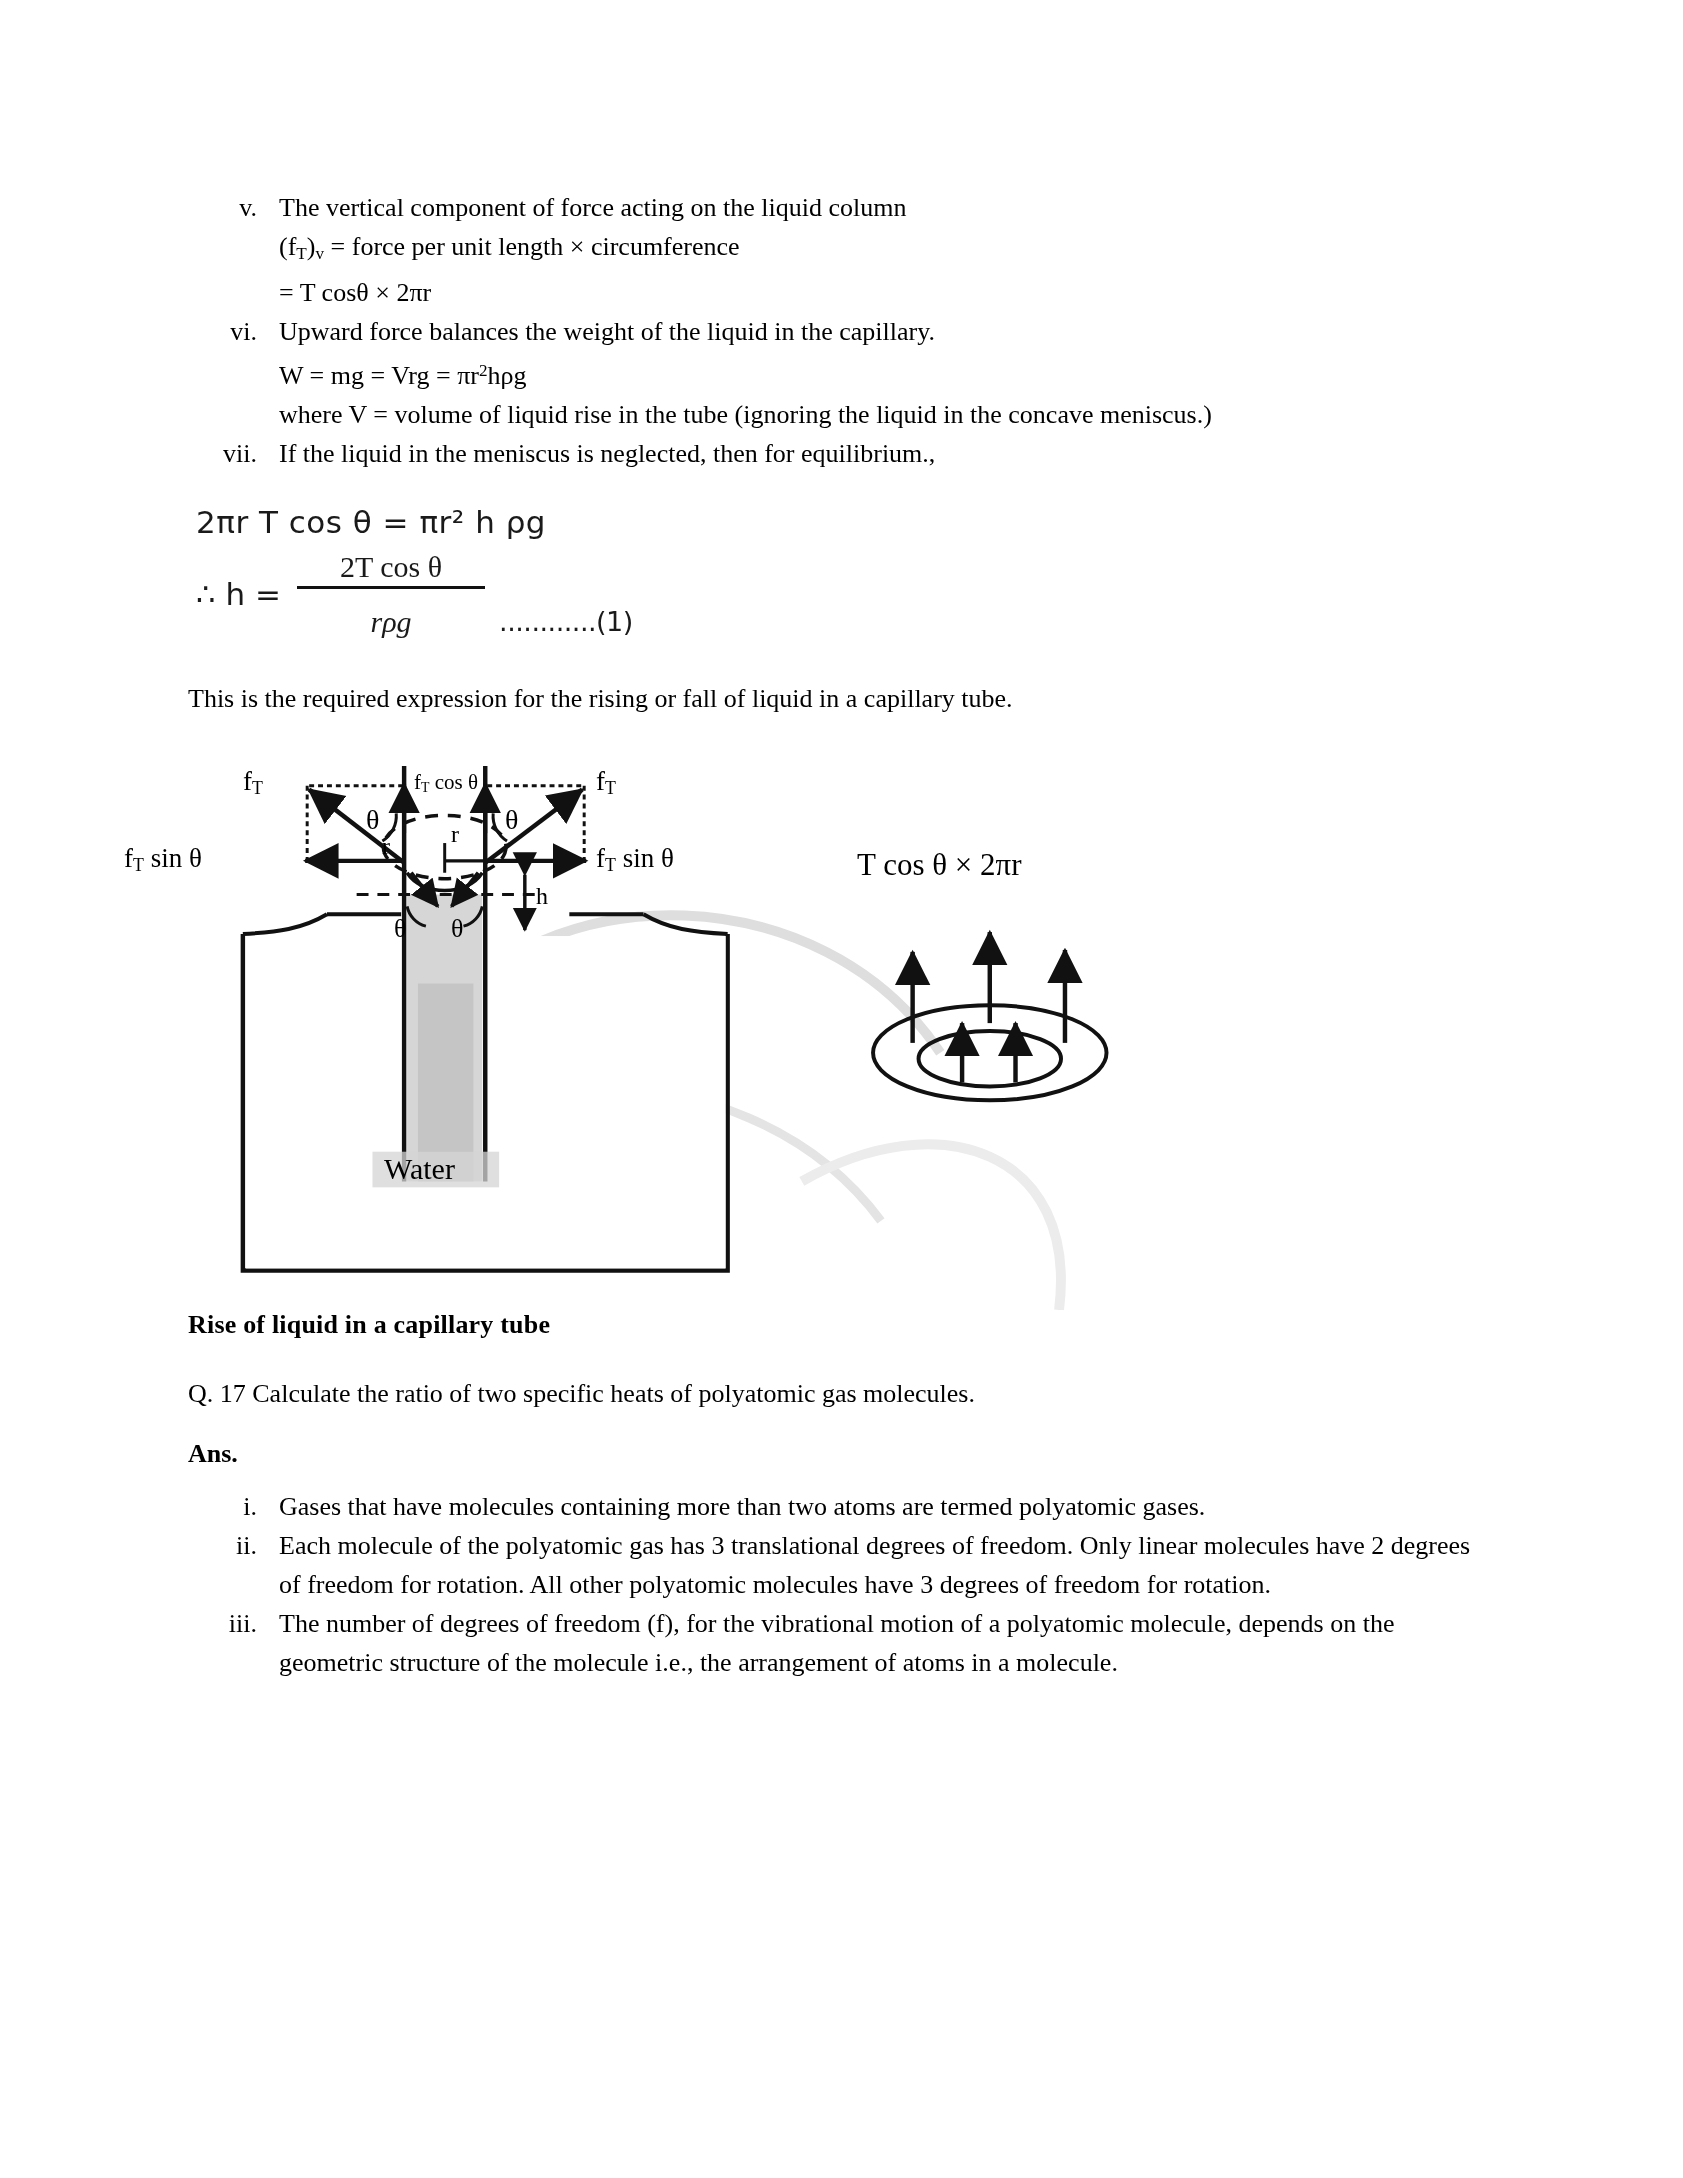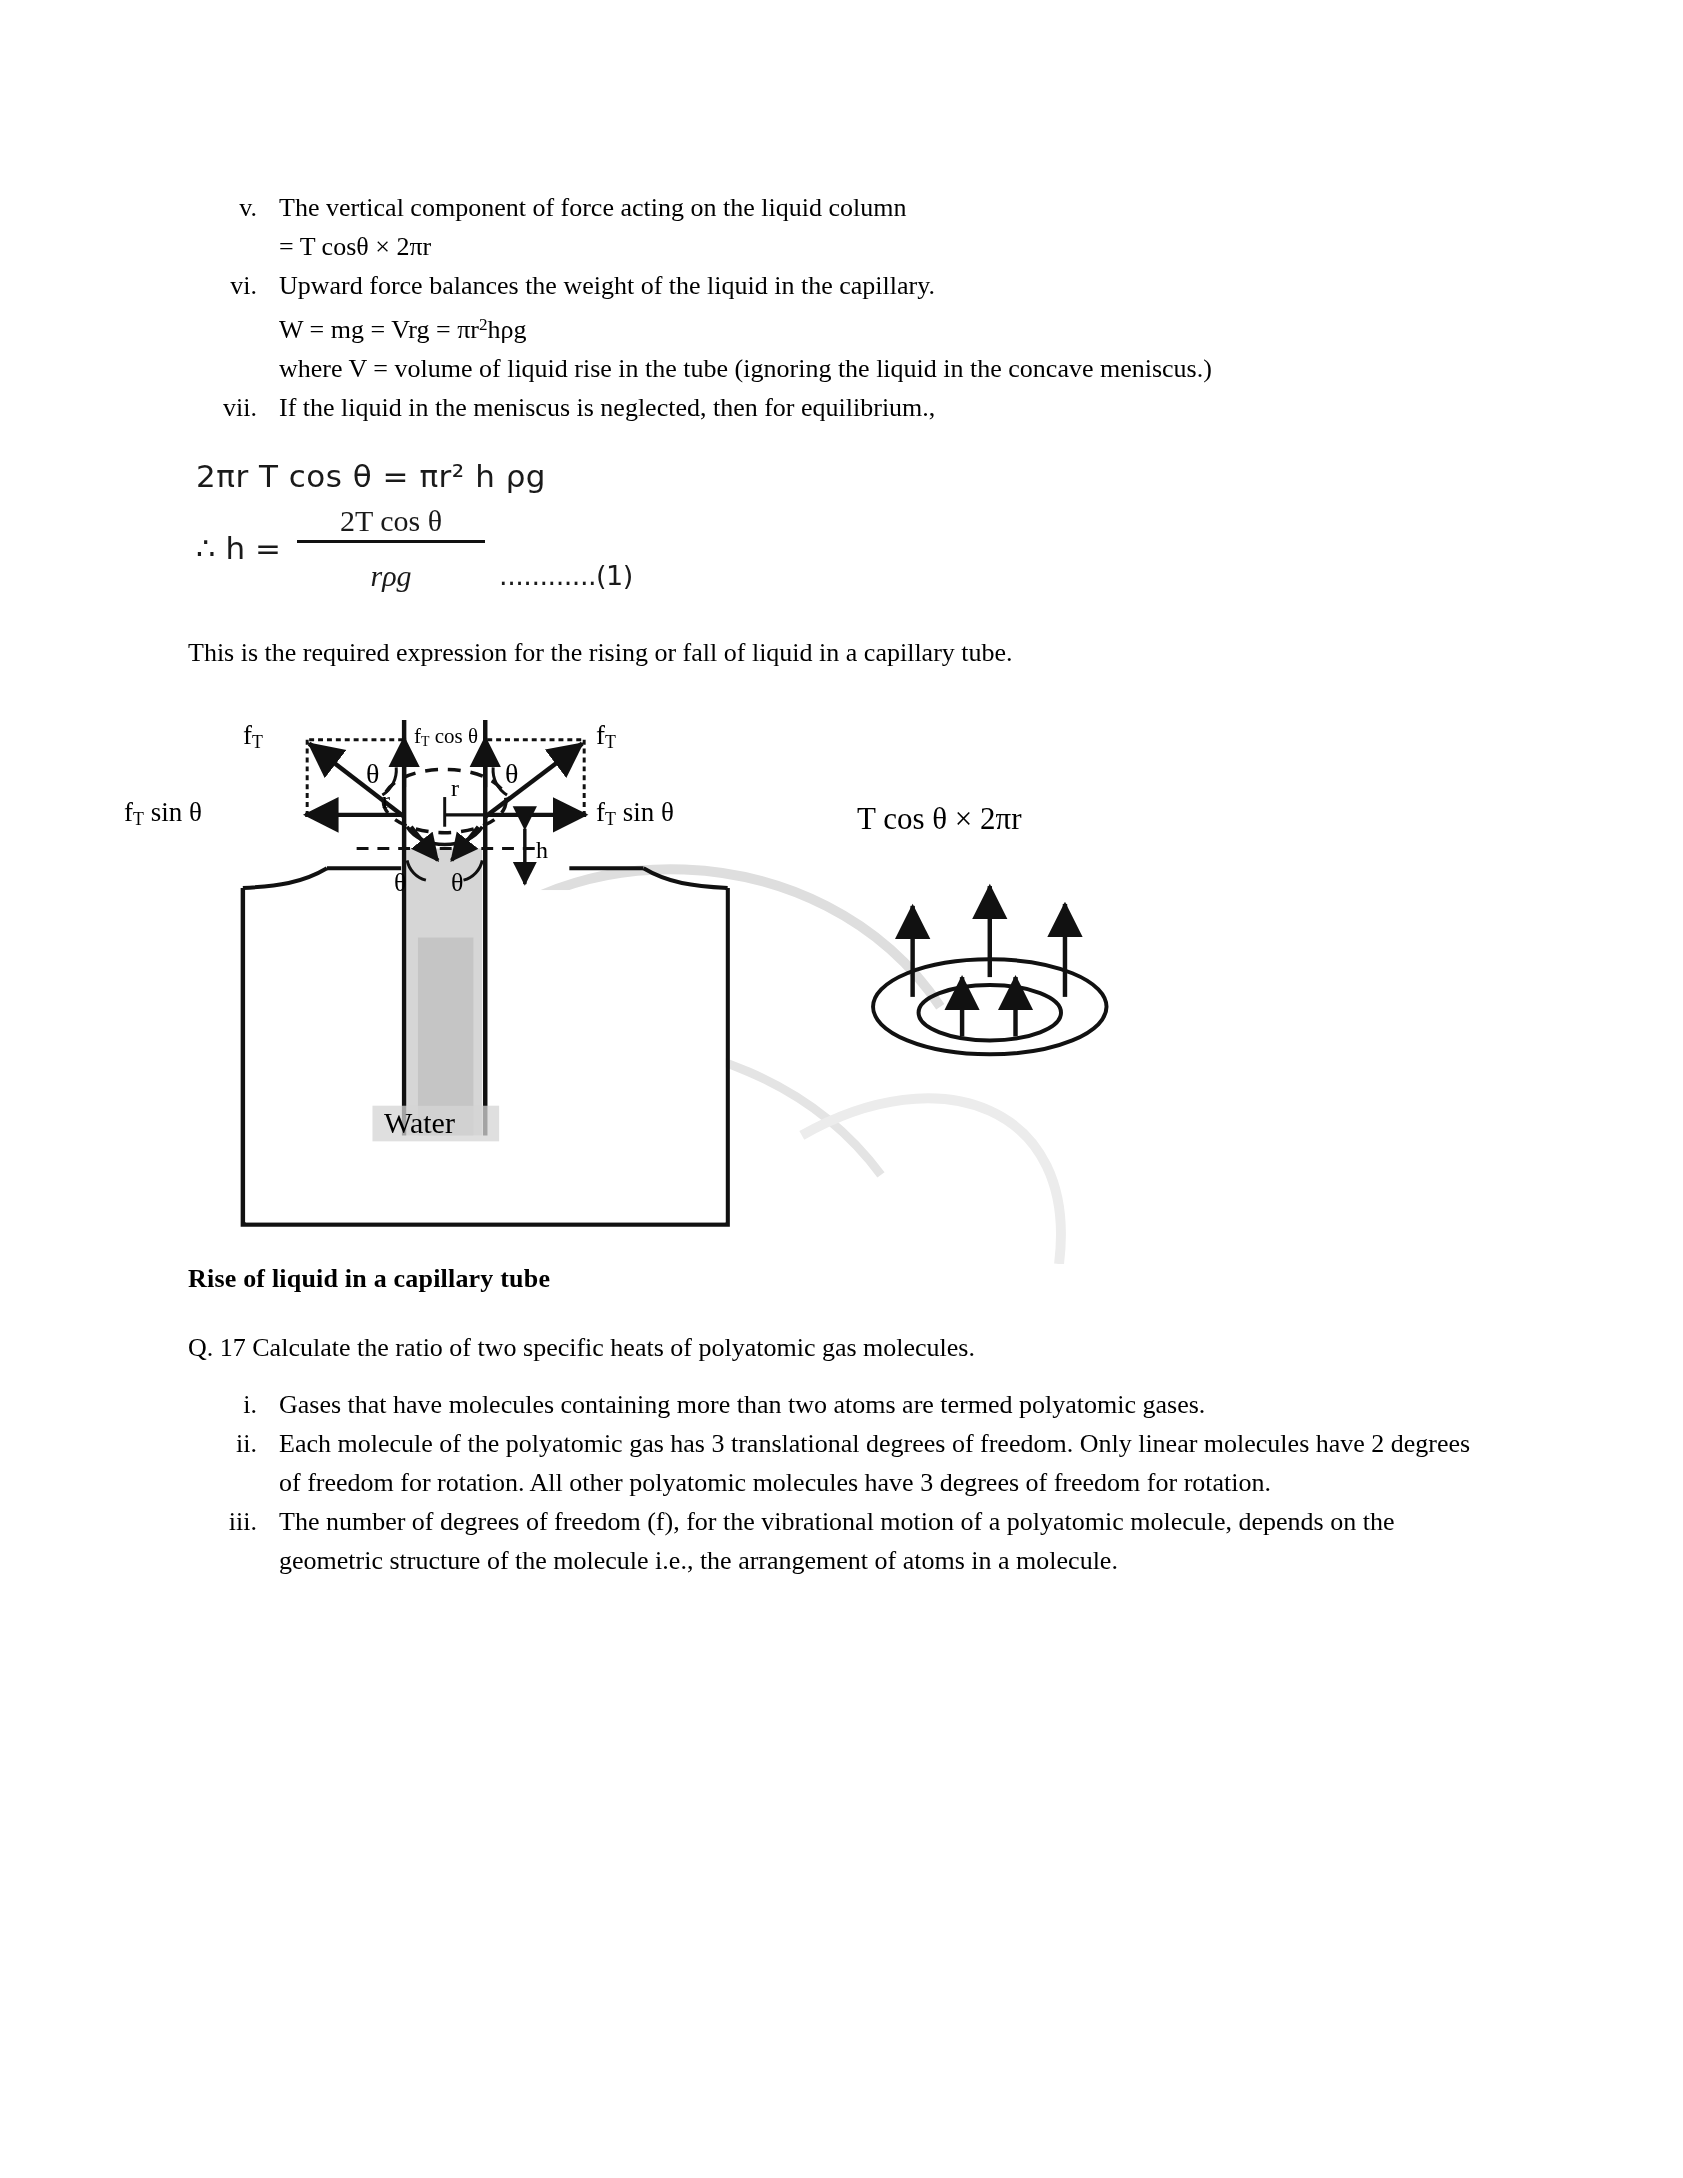--- a/index.html
+++ b/index.html
@@ -151,20 +151,21 @@
 
 <div class="page">
   <div class="content">
 
     <div class="rlist">
 
       <div class="ritem">
         <div class="rnum">v.</div>
         <div class="rbody">
           <span class="line">The vertical component of force acting on the liquid column</span>
+          <span class="line">(f<sub>T</sub>)<sub>v</sub> = force per unit length × circumference</span>
           <span class="line">= T cosθ × 2πr</span>
         </div>
       </div>
 
       <div class="ritem">
         <div class="rnum">vi.</div>
         <div class="rbody">
           <span class="line">Upward force balances the weight of the liquid in the capillary.</span>
           <span class="line">W = mg = Vrg = πr<sup>2</sup>hρg</span>
           <span class="line">where V = volume of liquid rise in the tube (ignoring the liquid in the concave meniscus.)</span>
@@ -310,20 +311,21 @@
       <div style="position:absolute;left:669px;top:91px;font-size:31px;white-space:nowrap;">T cos θ × 2πr</div>
     </div>
 
     <div class="caption">Rise of liquid in a capillary tube</div>
 
     <div class="qline">
       <b>Q. 17</b>
       <span>Calculate the ratio of two specific heats of polyatomic gas molecules.</span>
     </div>
 
+    <div class="ansline">Ans.</div>
 
     <div class="rlist answers">
       <div class="ritem">
         <div class="rnum">i.</div>
         <div class="rbody">Gases that have molecules containing more than two atoms are termed polyatomic gases.</div>
       </div>
       <div class="ritem">
         <div class="rnum">ii.</div>
         <div class="rbody">Each molecule of the polyatomic gas has 3 translational degrees of freedom. Only linear molecules have 2 degrees of freedom for rotation. All other polyatomic molecules have 3 degrees of freedom for rotation.</div>
       </div>

